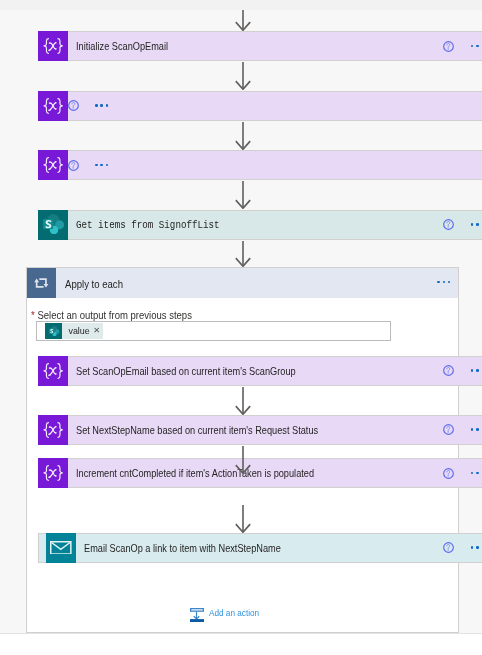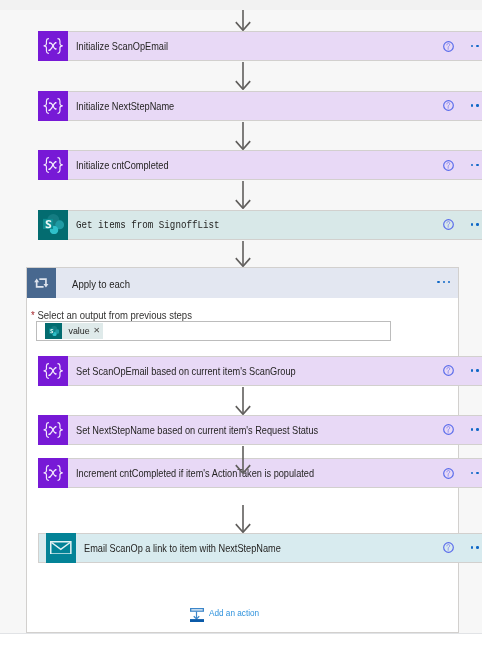--- a/index.html
+++ b/index.html
@@ -44,21 +44,21 @@
   
   .card.sp{background:#d8e8e8;font-family:Liberation Mono, monospace;}
   .card.sp .iconbox{background:#036c70;}
   
   .card.mail{background:#d8ebef;padding-left:8px;}
   .card.mail .iconbox{background:#038397;}
 
   
   .foreach{position:absolute;left:26px;top:267px;width:433px;height:366px;
       background:#ffffff;border:1px solid #d2d0ce;box-sizing:border-box;}
-  .fe-head{position:relative;height:30px;background:#e3e7f1;display:flex;align-items:stretch;gap:7px;}
+  .fe-head{position:relative;height:30px;background:#e3e7f1;display:flex;align-items:stretch;}
   .fe-head .iconbox{width:29.3px;flex:0 0 29.3px;background:#48688f;margin:0;}
   .fe-head .ttl{padding-left:8.8px;}
   .fe-head .ttl span{font-size:11.6px;color:#252423;transform:scaleX(0.825);}
   .fe-head .dots{position:absolute;right:7.6px;top:12.6px;}
 
   .fe-label{position:absolute;left:31px;top:309.5px;font-size:10px;color:#323130;white-space:nowrap;}
   .fe-label span{display:inline-block;transform:scaleX(0.952);transform-origin:left center;}
   .fe-label .req{color:#a4262c;font-weight:400;}
   .fe-label .lab-txt{margin-left:2.8px;}
   .fe-input{position:absolute;left:35.5px;top:320.5px;width:355px;height:20.5px;
@@ -129,23 +129,20 @@
             </g>
             <g fill="#f3eafc">
               <path d="M5.45 11.6 H7.35 V12.85 H5.45 Z"></path>
               <path d="M11.95 4.1 H13.5 V5.35 H11.95 Z"></path>
               <path d="M5.9 4.45 H7.5 V5.7 H5.9 Z"></path>
               <path d="M11.95 10.3 H13.55 V11.5 H11.95 Z"></path>
             </g>
           </svg>
         </div>
       </div>
-      <div class="ttl">
-        <span>Initialize NextStepName</span>
-      </div>
       <div class="help">
         <svg width="11" height="11" viewBox="0 0 16 16" xmlns="http://www.w3.org/2000/svg">
           <circle cx="8" cy="8" r="7.0" fill="none" stroke="#5a6ceb" stroke-width="1.7"></circle>
           <path d="M5.7 5.75 C5.7 4.45 6.55 3.6 7.8 3.6 C9.0 3.6 9.85 4.4 9.85 5.5 C9.85 6.4 9.3 6.95 8.5 7.5 C7.8 8.0 7.55 8.5 7.55 9.25 L7.55 9.9" fill="none" stroke="#8285ec" stroke-width="1.25" stroke-linecap="round"></path>
           <circle cx="7.5" cy="11.5" r="0.95" fill="#8285ec"></circle>
         </svg>
       </div>
       <div class="dots">
         <i></i>
         <i></i>
@@ -163,23 +160,20 @@
               <path d="M6.9 5.05 C7.9 4.9 8.5 5.3 8.95 6.1 L11.25 9.95 C11.65 10.6 12.1 10.9 12.7 10.85" stroke-width="1.25"></path>
             </g>
             <g fill="#f3eafc">
               <path d="M5.45 11.6 H7.35 V12.85 H5.45 Z"></path>
               <path d="M11.95 4.1 H13.5 V5.35 H11.95 Z"></path>
               <path d="M5.9 4.45 H7.5 V5.7 H5.9 Z"></path>
               <path d="M11.95 10.3 H13.55 V11.5 H11.95 Z"></path>
             </g>
           </svg>
         </div>
-      </div>
-      <div class="ttl">
-        <span>Initialize cntCompleted</span>
       </div>
       <div class="help">
         <svg width="11" height="11" viewBox="0 0 16 16" xmlns="http://www.w3.org/2000/svg">
           <circle cx="8" cy="8" r="7.0" fill="none" stroke="#5a6ceb" stroke-width="1.7"></circle>
           <path d="M5.7 5.75 C5.7 4.45 6.55 3.6 7.8 3.6 C9.0 3.6 9.85 4.4 9.85 5.5 C9.85 6.4 9.3 6.95 8.5 7.5 C7.8 8.0 7.55 8.5 7.55 9.25 L7.55 9.9" fill="none" stroke="#8285ec" stroke-width="1.25" stroke-linecap="round"></path>
           <circle cx="7.5" cy="11.5" r="0.95" fill="#8285ec"></circle>
         </svg>
       </div>
       <div class="dots">
         <i></i>

